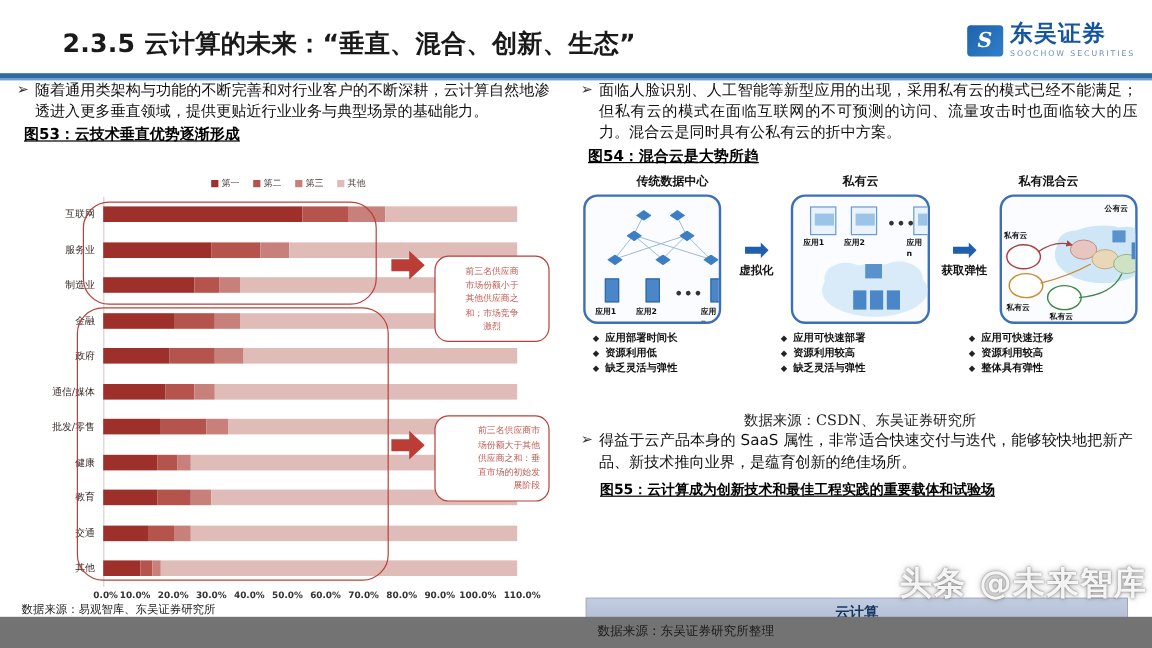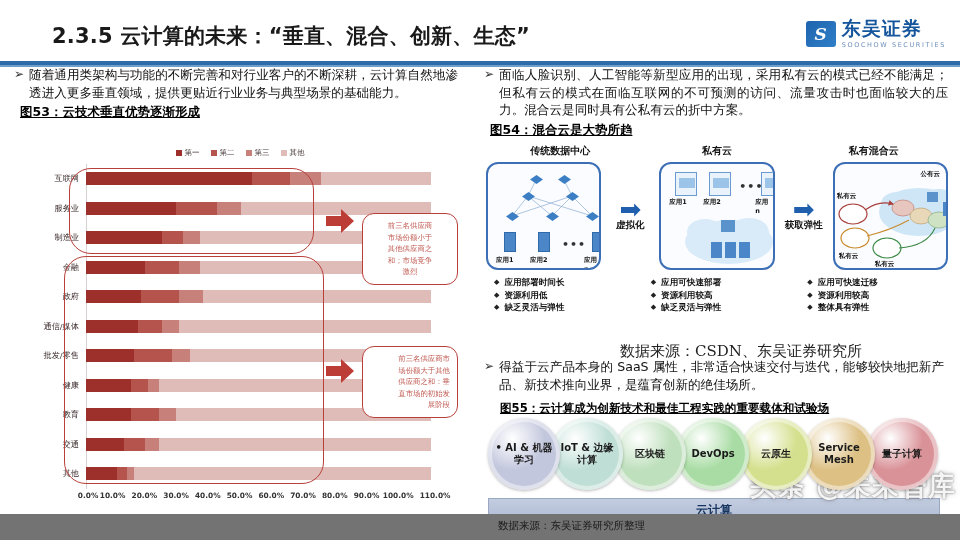--- a/index.html
+++ b/index.html
@@ -179,21 +179,21 @@
   .footer {
     position: absolute; left: 0; bottom: 0; width: 960px; height: 26px;
     background: #737373;
   }
   .footer .ftxt {
     position: absolute; left: 498px; top: 5px;
     font-family: "DejaVu Serif", serif; font-size: 10.5px; color: #1a1a1a;
   }
   .srcline54 {
     position: absolute; left: 150px; top: 276px;
-    font-family: "DejaVu Serif", serif; font-size: 15px; color: #222;
+    font-family: "DejaVu Serif", serif; font-size: 12px; color: #222;
   }
 </style>
 </head>
 <body>
 
 <div id="slide">
 
   <div class="hdr">
     <div class="hdr-title">2.3.5 云计算的未来：“垂直、混合、创新、生态”</div>
     <div class="logo">
@@ -377,20 +377,21 @@
           <span>30.0%</span>
           <span>40.0%</span>
           <span>50.0%</span>
           <span>60.0%</span>
           <span>70.0%</span>
           <span>80.0%</span>
           <span>90.0%</span>
           <span>100.0%</span>
           <span>110.0%</span>
         </div>
+      <div class="srcline">数据来源：易观智库、东吴证券研究所</div>
     </div>
   </div>
 
   <div class="col-r">
 
     <div class="bullet">
       <div class="arw">➢</div>
       <div class="txt">面临人脸识别、人工智能等新型应用的出现，采用私有云的模式已经不能满足；但私有云的模式在面临互联网的不可预测的访问、流量攻击时也面临较大的压力。混合云是同时具有公私有云的折中方案。</div>
     </div>
     <div class="figcap">图54：混合云是大势所趋</div>
@@ -538,43 +539,20 @@
 
     <div class="srcline54">数据来源：CSDN、东吴证券研究所</div>
 
     <div class="bullet" style="position:absolute;left:0;top:292px;width:486px">
       <div class="arw">➢</div>
       <div class="txt">得益于云产品本身的 SaaS 属性，非常适合快速交付与迭代，能够较快地把新产品、新技术推向业界，是蕴育创新的绝佳场所。</div>
     </div>
     <div class="figcap" style="position:absolute;left:10px;top:332px;padding-left:20px;font-size:11.6px">图55：云计算成为创新技术和最佳工程实践的重要载体和试验场</div>
 
     <div class="fig55">
-      <div class="circrow" id="circle-row">
-          <div class="circ" style="left: 6px; background: radial-gradient(circle at 34% 28%, rgb(255, 255, 255) 0%, rgb(195, 199, 221) 46%, rgb(195, 199, 221) 72%, rgba(0, 0, 0, 0.14) 100%); z-index: 20;">
-            <span>• AI &amp; 机器学习</span>
-          </div>
-          <div class="circ" style="left: 69px; background: radial-gradient(circle at 34% 28%, rgb(255, 255, 255) 0%, rgb(191, 223, 214) 46%, rgb(191, 223, 214) 72%, rgba(0, 0, 0, 0.14) 100%); z-index: 19;">
-            <span>IoT &amp; 边缘计算</span>
-          </div>
-          <div class="circ" style="left: 132px; background: radial-gradient(circle at 34% 28%, rgb(255, 255, 255) 0%, rgb(191, 224, 189) 46%, rgb(191, 224, 189) 72%, rgba(0, 0, 0, 0.14) 100%); z-index: 18;">
-            <span>区块链</span>
-          </div>
-          <div class="circ" style="left: 195px; background: radial-gradient(circle at 34% 28%, rgb(255, 255, 255) 0%, rgb(169, 220, 164) 46%, rgb(169, 220, 164) 72%, rgba(0, 0, 0, 0.14) 100%); z-index: 17;">
-            <span>DevOps</span>
-          </div>
-          <div class="circ" style="left: 258px; background: radial-gradient(circle at 34% 28%, rgb(255, 255, 255) 0%, rgb(213, 224, 142) 46%, rgb(213, 224, 142) 72%, rgba(0, 0, 0, 0.14) 100%); z-index: 16;">
-            <span>云原生</span>
-          </div>
-          <div class="circ" style="left: 321px; background: radial-gradient(circle at 34% 28%, rgb(255, 255, 255) 0%, rgb(221, 192, 132) 46%, rgb(221, 192, 132) 72%, rgba(0, 0, 0, 0.14) 100%); z-index: 15;">
-            <span>Service Mesh</span>
-          </div>
-          <div class="circ" style="left: 384px; background: radial-gradient(circle at 34% 28%, rgb(255, 255, 255) 0%, rgb(217, 146, 152) 46%, rgb(217, 146, 152) 72%, rgba(0, 0, 0, 0.14) 100%); z-index: 14;">
-            <span>量子计算</span>
-          </div>
-        </div>
       <div class="basebar">
         <span>云计算</span>
       </div>
     </div>
   </div>
 
   <div class="watermark">头条 @未来智库</div>
 
   <div class="footer">
     <div class="ftxt">数据来源：东吴证券研究所整理</div>

